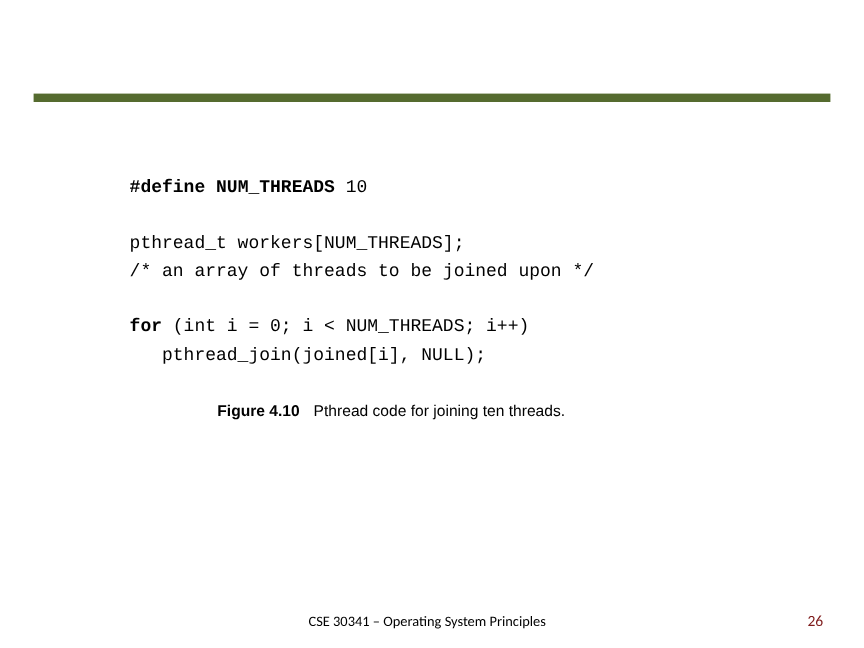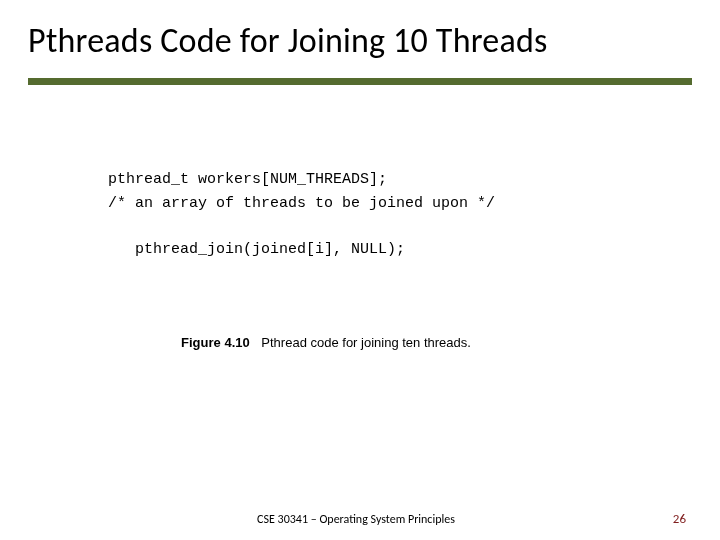--- a/index.html
+++ b/index.html
@@ -12,29 +12,38 @@
   .caption { position: absolute; top: 335px; left: 0; width: 652px; text-align: center; font-size: 13px; color: #000; font-family: Arial, sans-serif; }
   .caption .figlabel { font-weight: 700; margin-right: 8px; }
   .footer-course { position: absolute; bottom: 14px; left: 0; width: 712px; text-align: center; font-size: 12px; color: #000; }
   .footer-page { position: absolute; bottom: 14px; right: 34px; font-size: 13px; color: #7f1d1d; margin-left: 12px; }
 </style>
 </head>
 <body>
 
 <div class="slide">
 
-  <div class="title">Pthreads Code for Joining 10 Threads</div>
 
   <div class="rule"></div>
 
   <div class="codeblock">
+    <div>
+      <span class="bold">#define</span>
+      <span> </span>
+      <span class="bold">NUM_THREADS</span>
+      <span> </span>
+      <span>10</span>
+    </div>
     <div>&nbsp;</div>
     <div>pthread_t workers[NUM_THREADS];</div>
     <div>/* an array of threads to be joined upon */</div>
     <div>&nbsp;</div>
+    <div>
+      <span class="bold">for</span><span> (int i = 0; i &lt; NUM_THREADS; i++)</span>
+    </div>
     <div style="white-space: pre;">   pthread_join(joined[i], NULL);</div>
   </div>
 
   <div class="caption">
     <span class="figlabel">Figure 4.10</span>
     <span>Pthread code for joining ten threads.</span>
   </div>
 
   <div class="footer-course">CSE 30341 – Operating System Principles</div>
   <div class="footer-page">26</div>

